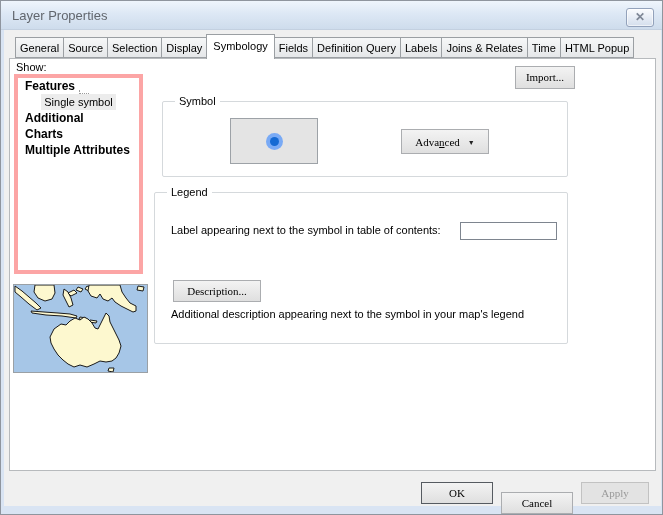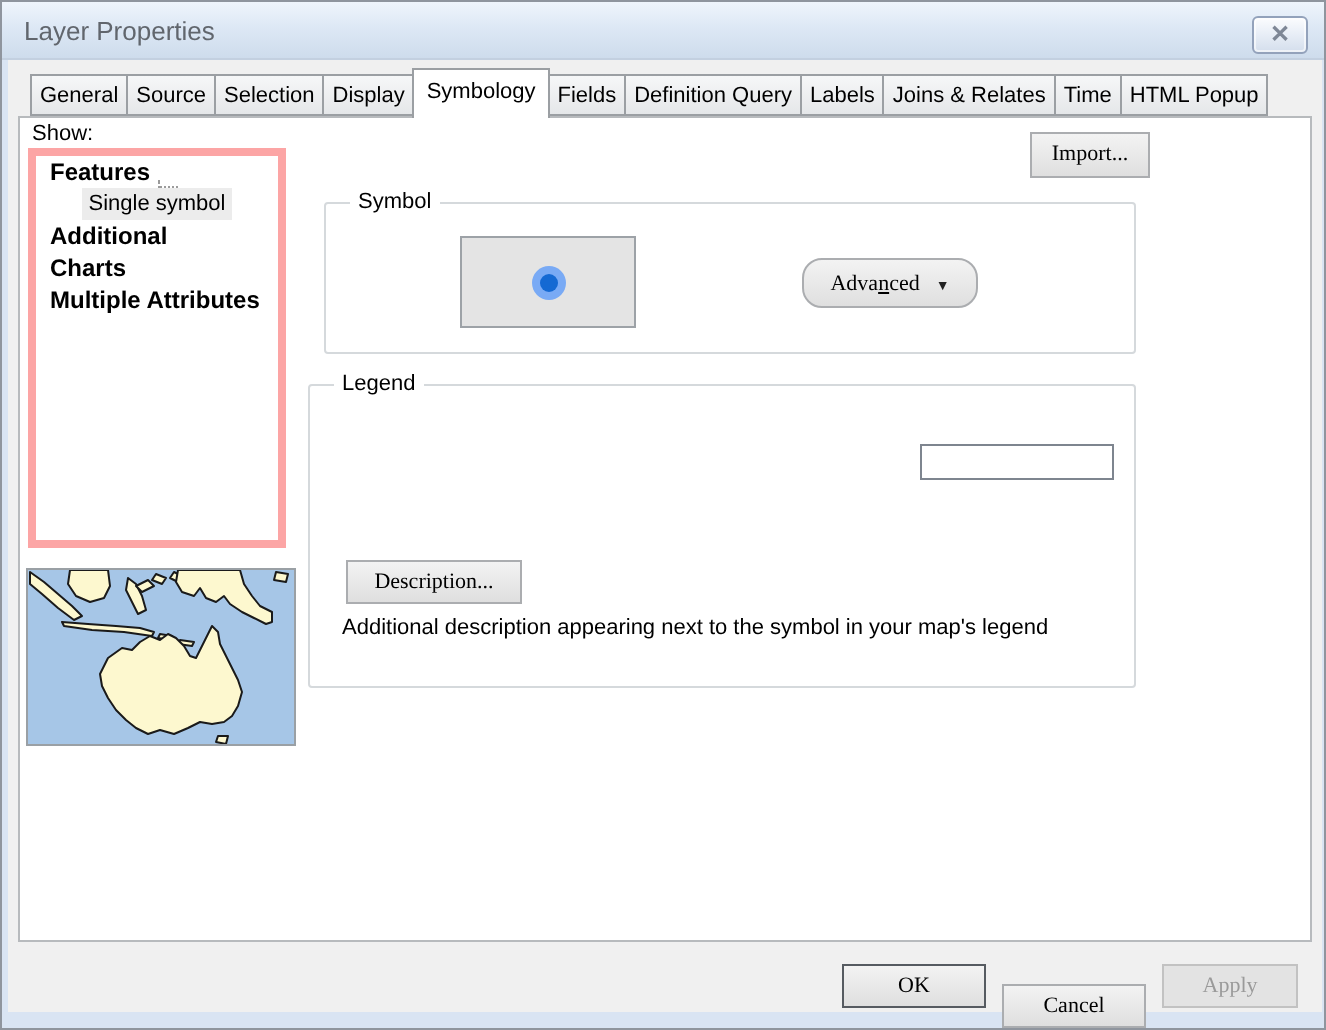--- a/index.html
+++ b/index.html
@@ -115,21 +115,21 @@
     background:var(--symbol-dot-outer,#79aaf5);
     display:flex; align-items:center; justify-content:center;
   }
   .dot-inner{
     width:9px; height:9px; border-radius:50%;
     background:var(--symbol-dot-inner,#1469d3);
   }
 
   .advanced-btn{
     position:absolute; left:238px; top:27px; width:88px; height:25px;
-    display:flex; align-items:center; justify-content:center; gap:8px;border-radius:10px;
+    display:flex; align-items:center; justify-content:center; gap:8px;
   }
   .advanced-underline{ text-decoration:underline; }
   .dropdown-arrow{ font-size:7px; color:#222; transform:translateY(1px); }
 
   .legend-caption1{ position:absolute; left:16px; top:31px; white-space:nowrap; }
   .legend-input{
     position:absolute; left:305px; top:29px; width:97px; height:18px;
     border:1px solid #7e858f; background:#fff; padding:0 3px;
     font-family:"Liberation Sans",sans-serif; font-size:11px;
   }
@@ -221,20 +221,21 @@
           </span>
         </div>
         <button class="btn advanced-btn">
           <span><span>Adva</span><span class="advanced-underline">n</span><span>ced</span></span>
           <span class="dropdown-arrow">▼</span>
         </button>
       </div>
 
       <div class="groupbox group-legend">
         <span class="group-label">Legend</span>
+        <div class="legend-caption1">Label appearing next to the symbol in table of contents:</div>
         <input class="legend-input" type="text" value="" style="">
         <button class="btn desc-btn">Description...</button>
         <div class="legend-caption2">Additional description appearing next to the symbol in your map's legend</div>
       </div>
 
     </div>
 
     <button class="btn footer-btn ok-btn">OK</button>
     <button class="btn footer-btn cancel-btn">Cancel</button>
     <button class="btn footer-btn apply-btn" disabled="">Apply</button>

